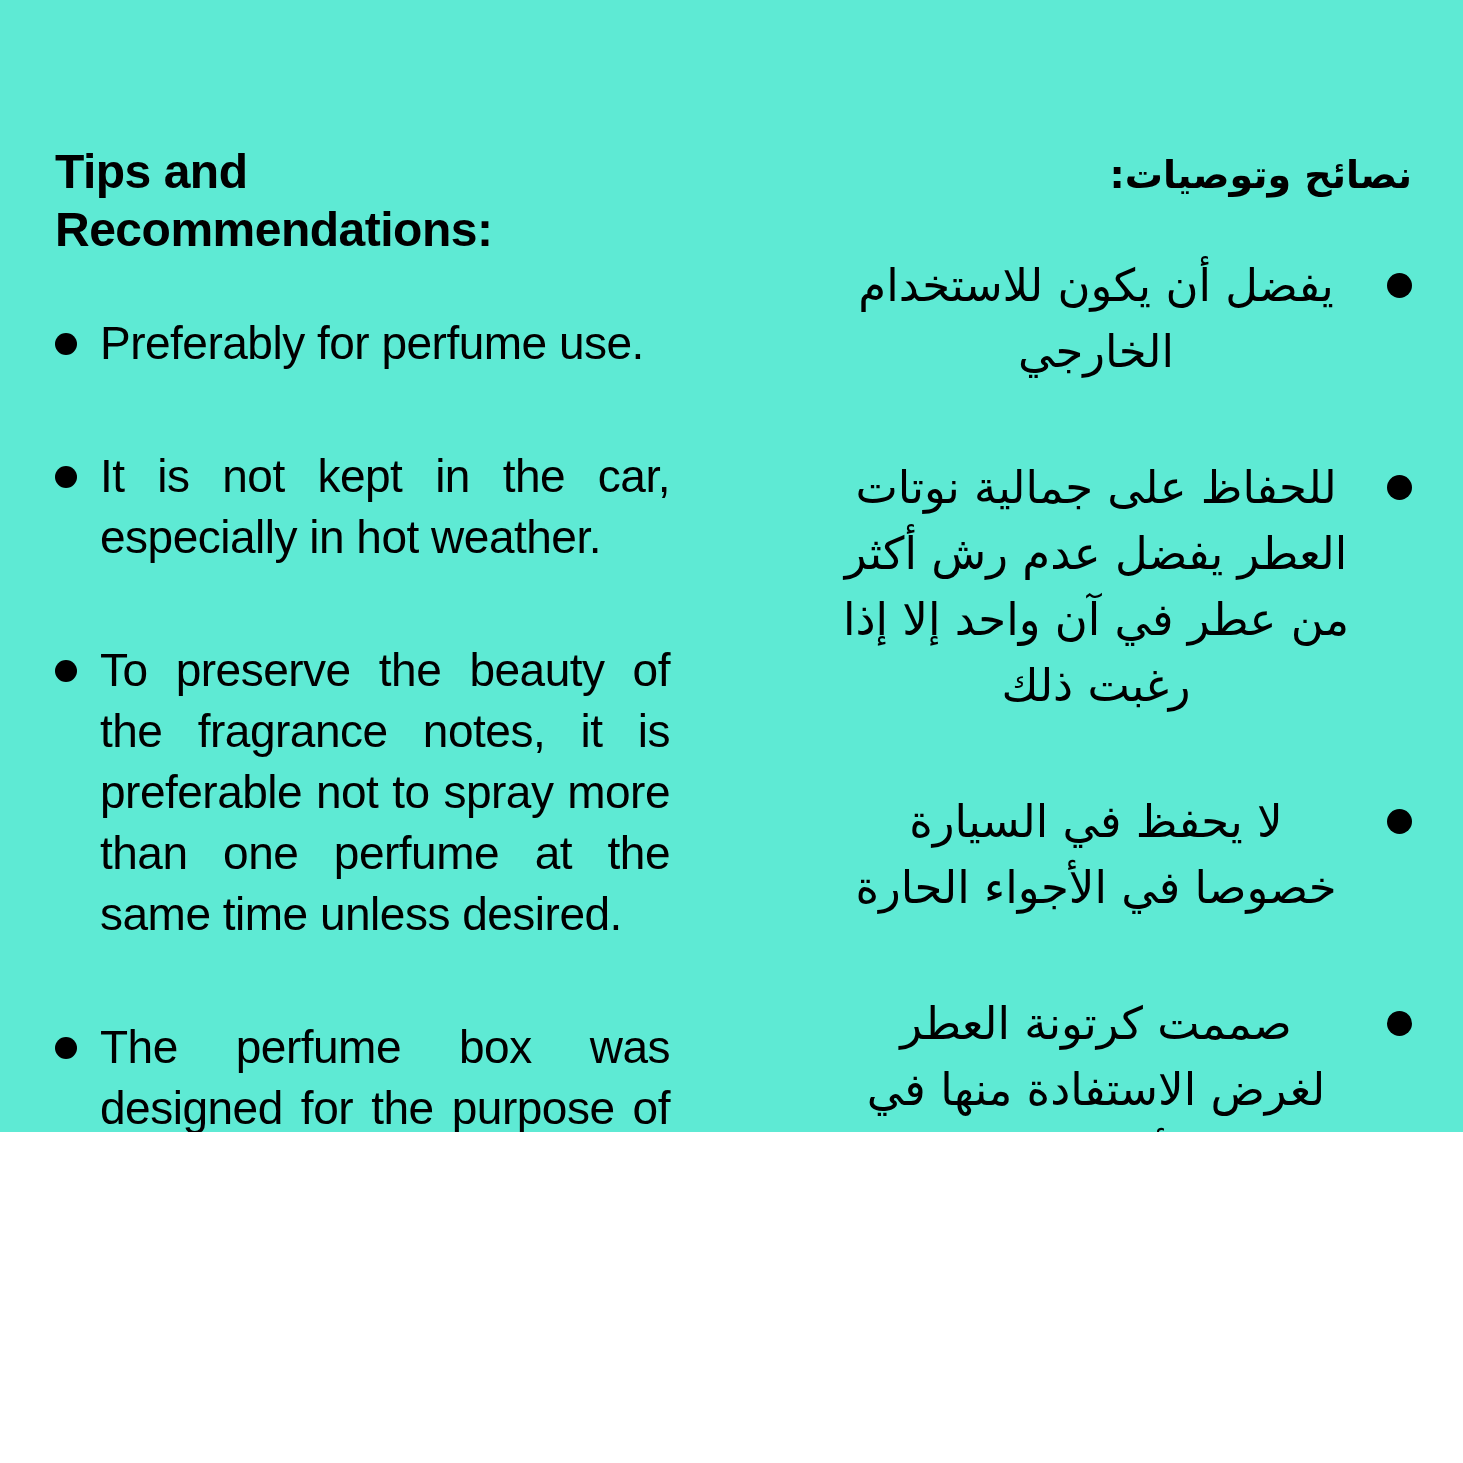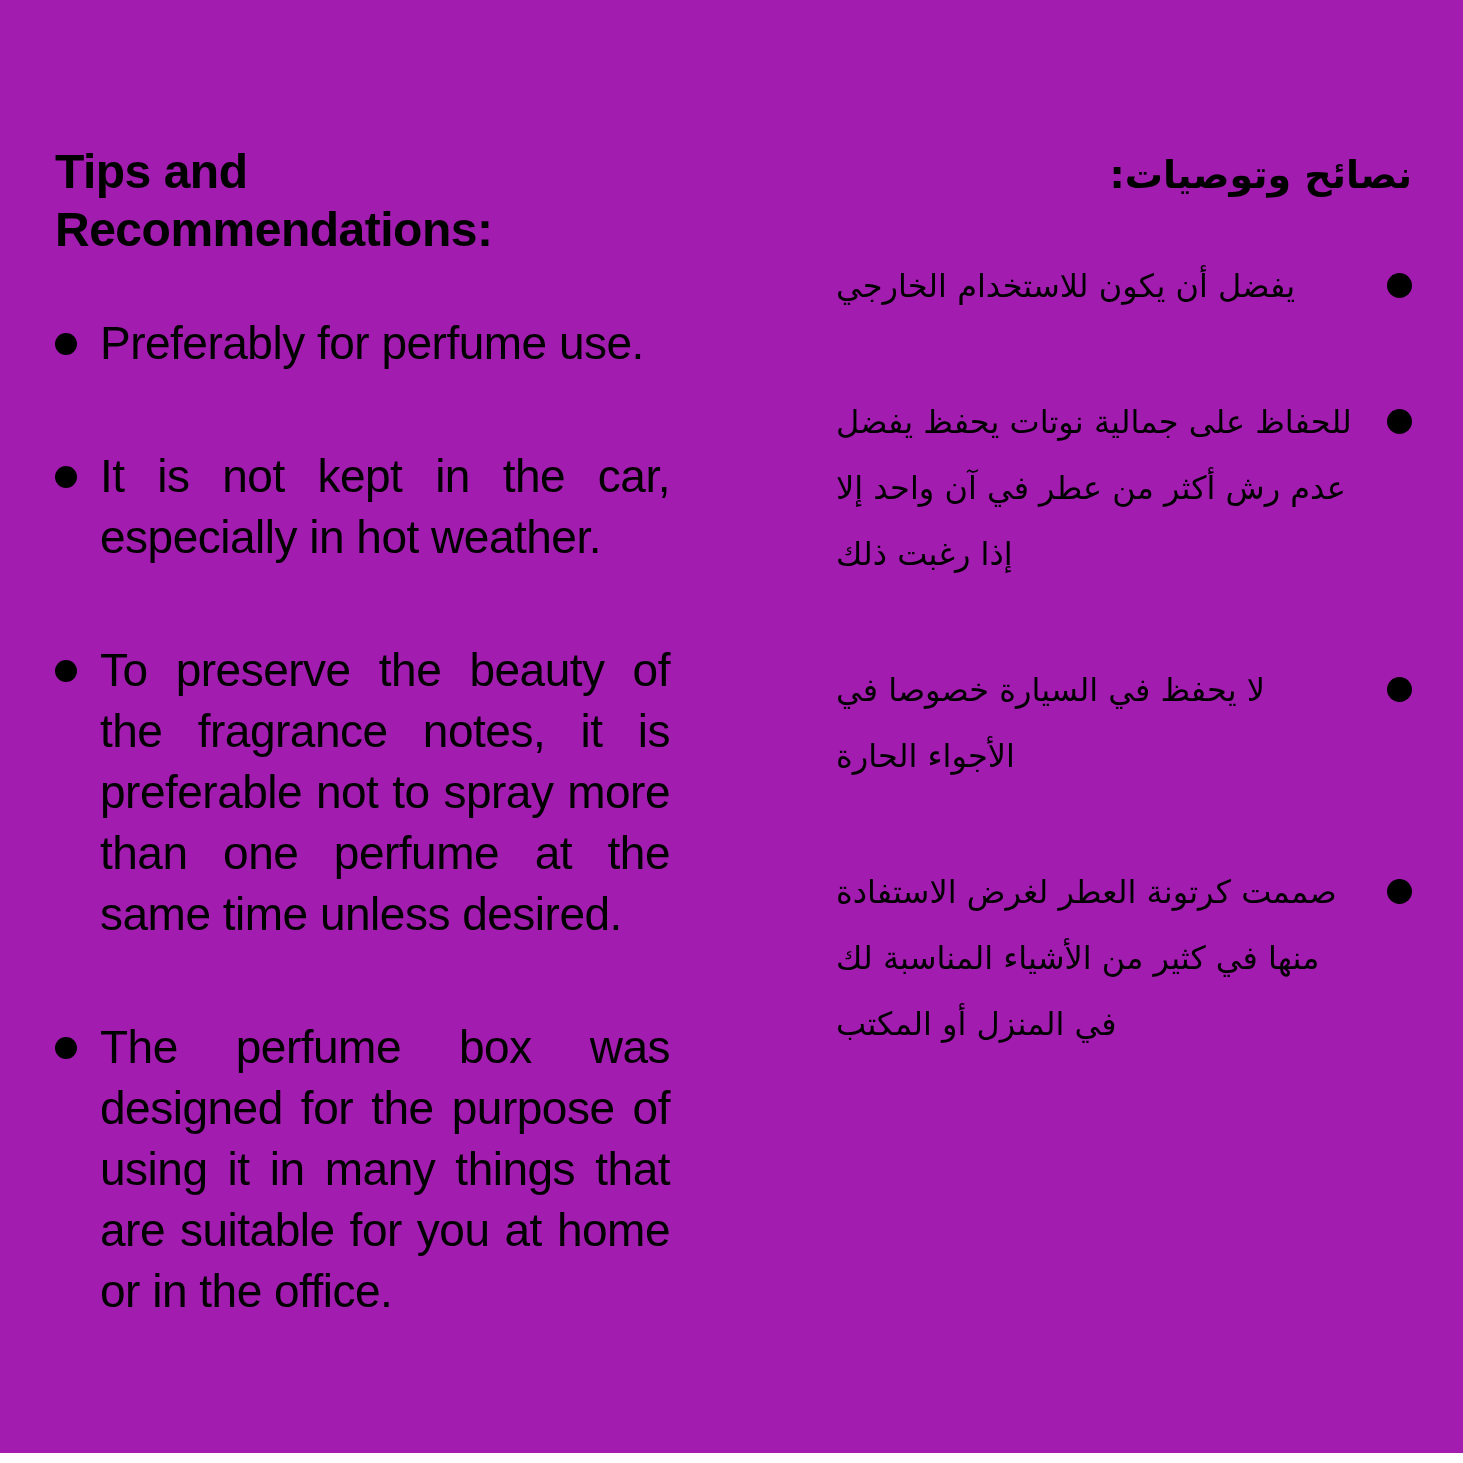--- a/index.html
+++ b/index.html
@@ -3,22 +3,22 @@
 <meta charset="utf-8">
 <style>
   html, body {
     margin: 0;
     padding: 0;
     background: #ffffff;
   }
   .page {
     position: relative;
     width: 1463px;
-    height: 1453px;
-    background: #a21caf;
+    height: 1132px;
+    background: #5eead4;
     color: #000000;
     overflow: hidden;
     font-family: "Liberation Sans", sans-serif;
   }
 
   
   .col-en {
     position: absolute;
     left: 55px;
     top: 143px;
@@ -79,23 +79,23 @@
   }
   .col-ar ul {
     list-style: none;
     margin: 46px 0 0 0;
     padding: 0;
   }
   .col-ar li {
     position: relative;
     padding-right: 56px;
     margin-bottom: 70px;
-    font-size: 32px;
+    font-size: 45px;
     line-height: 66px;
-    text-align: left;
+    text-align: center;
   }
   .col-ar li:last-child { margin-bottom: 4px; }
   .col-ar .dot {
     position: absolute;
     right: 0;
     top: 20px;
     width: 25px;
     height: 25px;
     border-radius: 50%;
     background: #000000;
@@ -131,21 +131,21 @@
 
   <section class="col-ar" dir="rtl" lang="ar">
     <h1 class="heading">نصائح وتوصيات:</h1>
     <ul>
       <li>
         <span class="dot"></span>
         <p>يفضل أن يكون للاستخدام الخارجي</p>
       </li>
       <li>
         <span class="dot"></span>
-        <p>للحفاظ على جمالية نوتات يحفظ يفضل عدم رش أكثر من عطر في آن واحد إلا إذا رغبت ذلك</p>
+        <p>للحفاظ على جمالية نوتات العطر يفضل عدم رش أكثر من عطر في آن واحد إلا إذا رغبت ذلك</p>
       </li>
       <li>
         <span class="dot"></span>
         <p>لا يحفظ في السيارة خصوصا في الأجواء الحارة</p>
       </li>
       <li>
         <span class="dot"></span>
         <p>صممت كرتونة العطر لغرض الاستفادة منها في كثير من الأشياء المناسبة لك في المنزل أو المكتب</p>
       </li>
     </ul>

